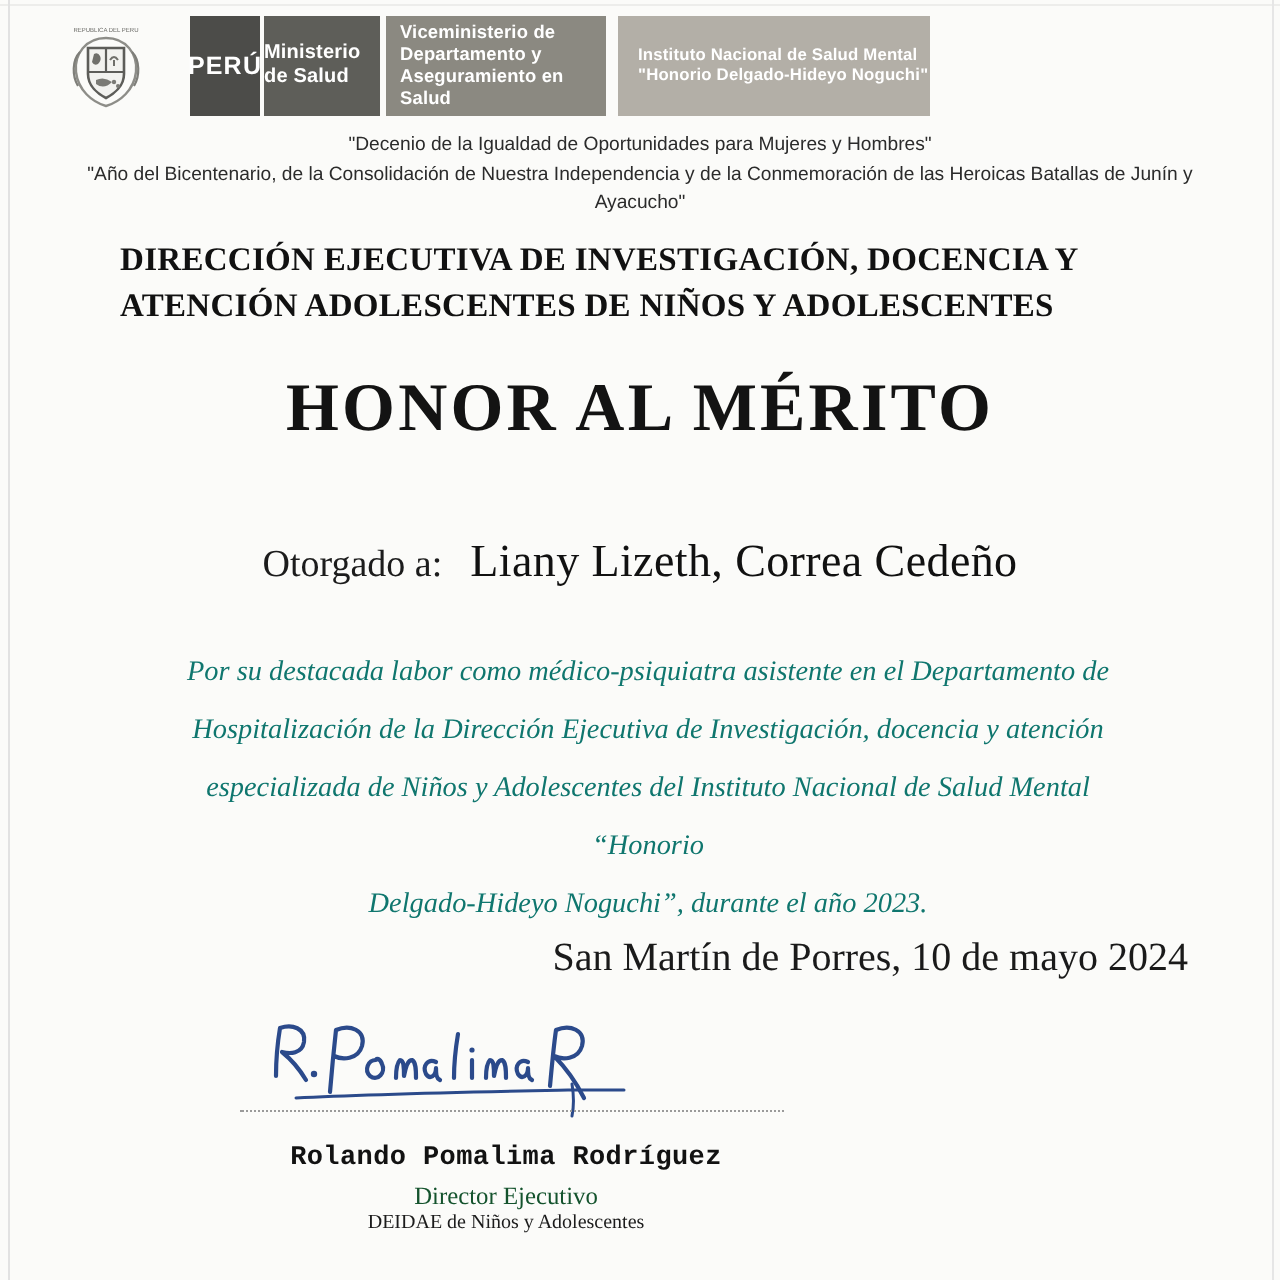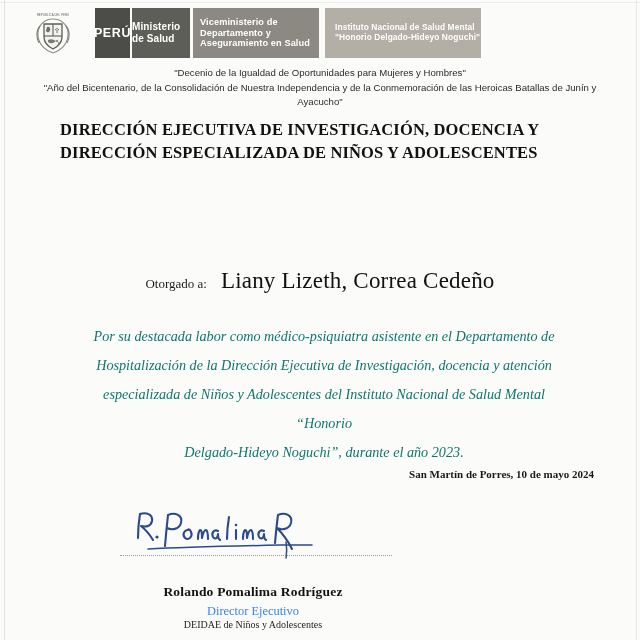--- a/index.html
+++ b/index.html
@@ -83,21 +83,21 @@
     margin-left: 11px;
   }
   .hb-minsa {
     width: 58px;
     background: #5e5e59;
     padding-left: 0;
     font-size: 10px;
     margin-left: 2px;
   }
   .hb-vice {
-    width: 126px;
+    width: 110px;
     background: #8b8981;
     padding-left: 7px;
     font-size: 9.2px;
     margin-left: 3px;
   }
   .hb-insm {
     width: 156px;
     background: #b3afa7;
     padding-left: 10px;
     font-size: 8.4px;
@@ -145,21 +145,21 @@
   
   .recipient-row {
     position: absolute;
     left: 0; right: 0;
     top: 268px;
     display: flex;
     align-items: baseline;
     justify-content: center;
   }
   .recipient-label {
-    font-size: 13px;
+    font-size: 19px;
     color: #1c1c1c;
     margin-right: 14px;
   }
   .recipient-name {
     font-size: 23px;
     color: #111;
     letter-spacing: .2px;
   }
 
   
@@ -172,23 +172,22 @@
     font-size: 14.2px;
     line-height: 2.05;
     color: #0f766e;
   }
 
   
   .place-date {
     position: absolute;
     right: 46px;
     top: 468px;
-    font-size: 11px;
+    font-size: 20px;
     color: #1a1a1a;
-    font-weight: bold;
   }
 
   
   .sign-block {
     position: absolute;
     left: 108px;
     top: 502px;
     width: 290px;
     text-align: center;
   }
@@ -202,30 +201,31 @@
     top: 0;
   }
   .sign-rule {
     position: absolute;
     left: 12px;
     right: 6px;
     top: 53px;
     border-top: 1px dotted #9a9a9a;
   }
   .sign-name {
-    margin-top: 26px;
+    margin-top: 14px;
     font-weight: bold;
     font-size: 13.5px;
     letter-spacing: .2px;
     color: #121212;
+    font-family: Liberation Mono, monospace;
   }
   .sign-role {
     margin-top: 4px;
     font-size: 12.4px;
-    color: #3b82f6;
+    color: #14532d;
   }
   .sign-unit {
     margin-top: 0;
     font-size: 10px;
     color: #1c1c1c;
   }
 </style>
 </head>
 <body>
 
@@ -279,23 +279,24 @@
     </div>
   </div>
 
   <div class="slogans">
     <div>"Decenio de la Igualdad de Oportunidades para Mujeres y Hombres"</div>
     <div>"Año del Bicentenario, de la Consolidación de Nuestra Independencia y de la Conmemoración de las Heroicas Batallas de Junín y Ayacucho"</div>
   </div>
 
   <div class="dept-title">
     <div>DIRECCIÓN EJECUTIVA DE INVESTIGACIÓN, DOCENCIA Y</div>
-    <div>DIRECCIÓN ESPECIALIZADA DE NIÑOS Y ADOLESCENTES</div>
-  </div>
-
+    <div>ATENCIÓN ADOLESCENTES DE NIÑOS Y ADOLESCENTES</div>
+  </div>
+
+  <div class="award-headline">HONOR AL MÉRITO</div>
 
   <div class="recipient-row">
     <span class="recipient-label">Otorgado a:</span>
     <span class="recipient-name">Liany Lizeth, Correa Cedeño</span>
   </div>
 
   <div class="citation">
     <div>Por su destacada labor como médico-psiquiatra asistente en el Departamento de</div>
     <div>Hospitalización de la Dirección Ejecutiva de Investigación, docencia y atención</div>
     <div>especializada de Niños y Adolescentes del Instituto Nacional de Salud Mental “Honorio</div>

